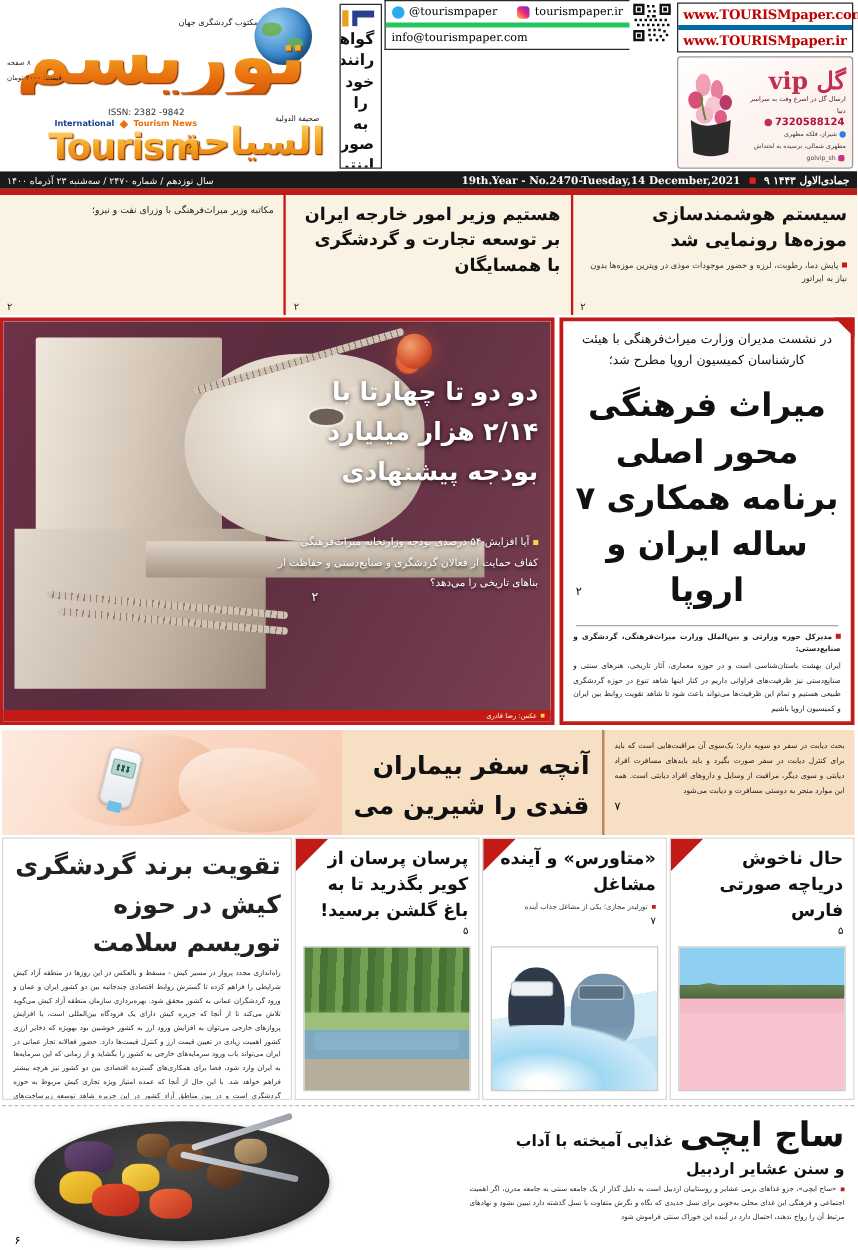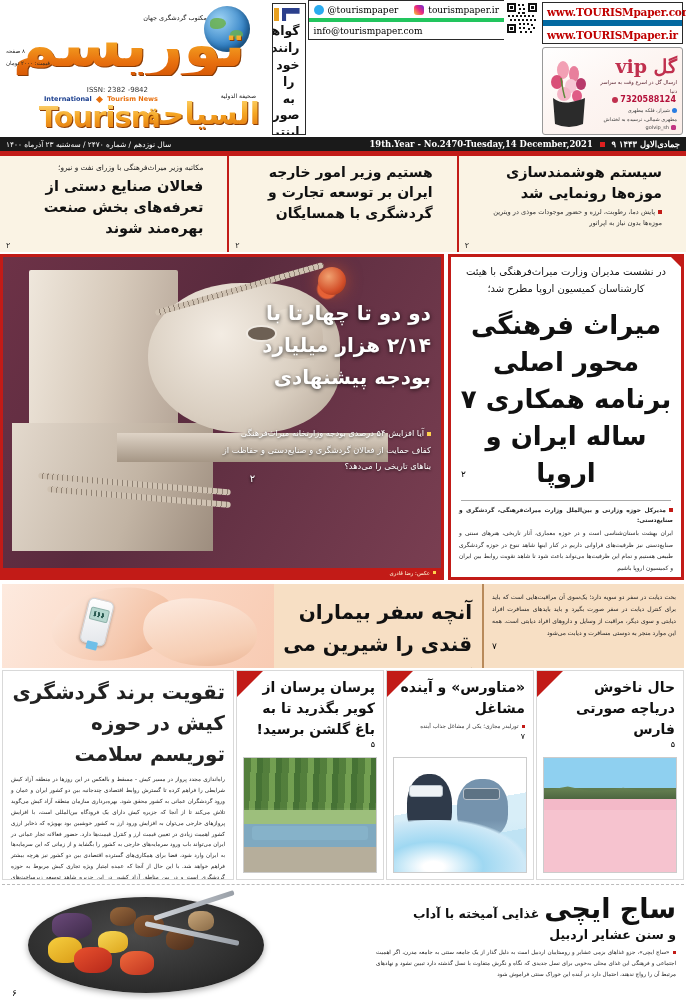--- a/index.html
+++ b/index.html
@@ -14,21 +14,21 @@
 
   
   .topbar { display:flex; height:137px; border-bottom:0; }
   .topleft { width:146px; display:flex; flex-direction:column; }
   .urlbox { border:1px solid #2a2a2a; margin:2px 3px 0 2px; }
   .urlrow {
     font-family:"DejaVu Serif","Liberation Serif",serif;
     font-size:10.5px; padding:2.5px 4px; direction:ltr; text-align:left;
     white-space:nowrap; letter-spacing:-0.2px;
   }
-  .urlrow + .urlrow { border-top:6px solid #0369a1; }
+  .urlrow + .urlrow { border-top:4px solid #0369a1; }
   .urlrow b { color:#c00000; font-weight:bold; }
   .adflower {
     flex:1; margin:3px 3px 2px 2px; border:1px solid #999; border-radius:3px;
     background:linear-gradient(150deg,#ffffff 0%,#fdf5f2 45%,#fbeee9 100%);
     position:relative; overflow:hidden;
   }
   .fl-bouquet { position:absolute; left:4px; top:10px; width:46px; height:78px; }
   .fl-vip {
     position:absolute; right:5px; top:7px; direction:rtl; text-align:right;
     font-size:19px; color:#c0304e; font-weight:bold;
@@ -112,21 +112,21 @@
     justify-content:space-between; padding:0 6px; font-size:8.4px;
   }
   .date-en { direction:ltr; font-family:"DejaVu Serif","Liberation Serif",serif; font-weight:bold; }
   .redsq { display:inline-block;width:5px;height:5px;background:#e02020;margin:0 4px;vertical-align:middle;}
   .date-fa { direction:rtl; font-size:7.4px; }
 
   .redrule { height:5px; background:#c21b17; }
 
   
   .hstrip { display:flex; height:96px; background:#faf3e4; gap:0; }
-  .hcell { flex:1; padding:6px 24px 4px; direction:rtl; text-align:right; position:relative;
+  .hcell { flex:1; padding:6px 8px 4px; direction:rtl; text-align:right; position:relative;
            border-left:2px solid #c21b17; background:#faf3e4; }
   .hcell:last-child { border-left:none; }
   .hkicker { font-size:7.4px; color:#1a1a1a; line-height:1.5; margin-bottom:3px; }
   .htitle { font-size:14.5px; font-weight:bold; color:#111; line-height:1.45; letter-spacing:-.3px; }
   .htitle.mid { font-size:14px; }
   .hbullet { font-size:6.6px; color:#333; line-height:1.7; margin-top:3px; }
   .hbullet::before{content:"";display:inline-block;width:4px;height:4px;background:#c21b17;margin-left:3px;vertical-align:middle;}
   .pgnum { position:absolute; bottom:2px; right:6px; font-size:8px; color:#222; }
   .pgnum.l { right:auto; left:6px; }
 
@@ -418,21 +418,20 @@
       <div class="htitle">سیستم هوشمندسازی موزه‌ها رونمایی شد</div>
       <div class="hbullet">پایش دما، رطوبت، لرزه و حضور موجودات موذی در ویترین موزه‌ها بدون نیاز به اپراتور</div>
       <div class="pgnum l">۲</div>
     </div>
     <div class="hcell">
       <div class="htitle mid">هستیم وزیر امور خارجه ایران بر توسعه تجارت و گردشگری با همسایگان</div>
       <div class="pgnum l">۲</div>
     </div>
     <div class="hcell">
       <div class="hkicker">مکاتبه وزیر میراث‌فرهنگی با وزرای نفت و نیرو؛</div>
-      <div class="htitle">فعالان صنایع دستی از تعرفه‌های بخش صنعت بهره‌مند شوند</div>
       <div class="pgnum l">۲</div>
     </div>
   </div>
 
   <div class="hero">
 
     <div class="hero-left">
       <div class="corner-tri"></div>
       <div class="hl-kicker">در نشست مدیران وزارت میراث‌فرهنگی با هیئت کارشناسان کمیسیون اروپا مطرح شد؛</div>
       <div class="hl-title">میراث فرهنگی محور اصلی برنامه همکاری ۷ ساله ایران و اروپا</div>

